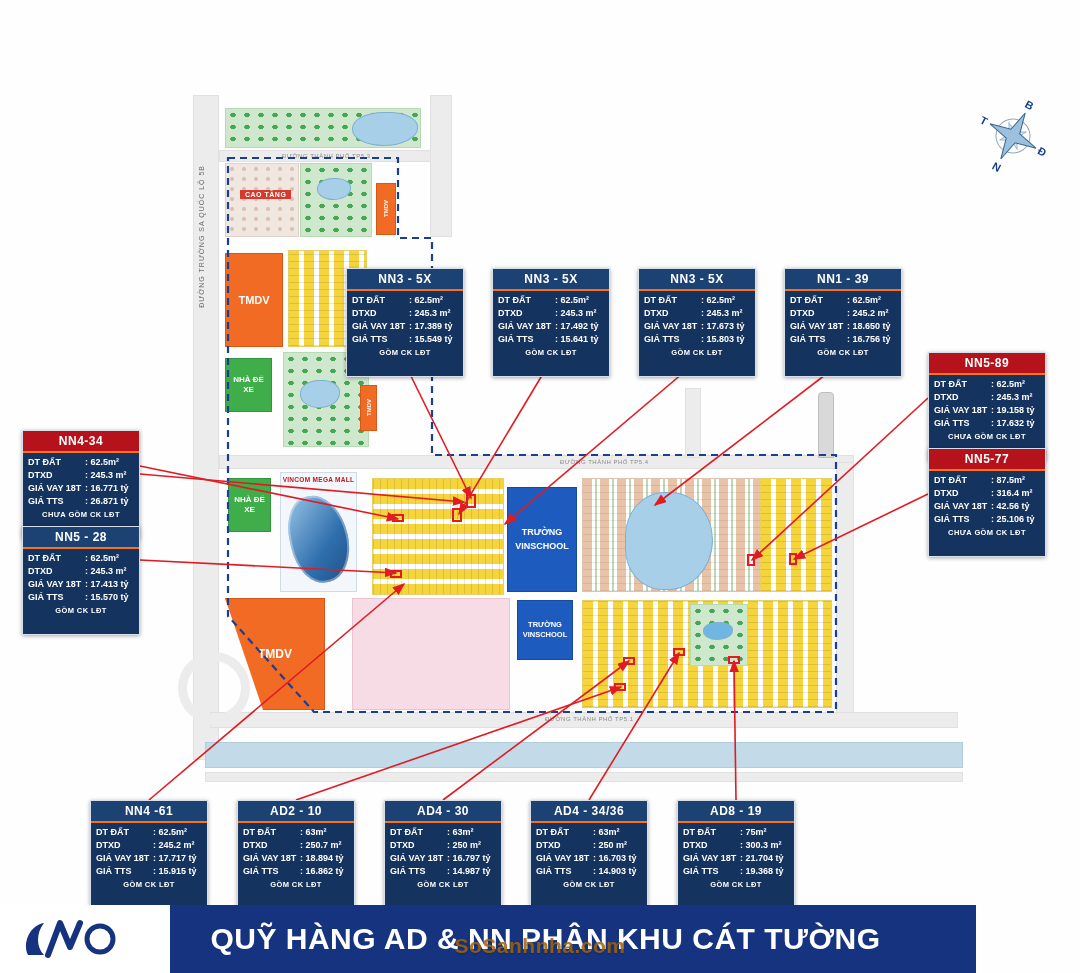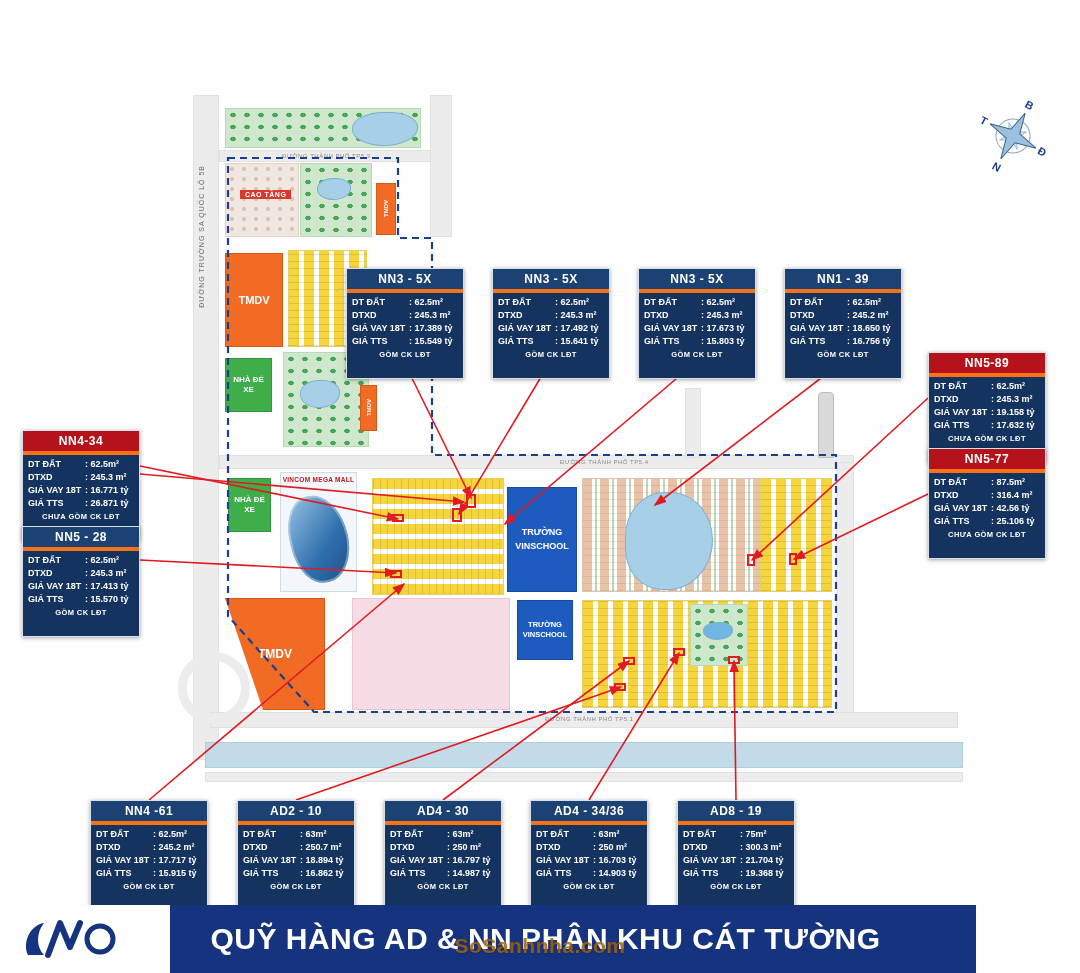--- a/index.html
+++ b/index.html
@@ -38,21 +38,21 @@
   .vincom-glass{position:absolute;left:9px;top:22px;width:58px;height:88px;background:linear-gradient(135deg,#9cc7e6 0%,#2f6fae 60%,#1d4f86 100%);border-radius:45% 55% 50% 50%;transform:rotate(-12deg);box-shadow:inset 0 0 0 2px rgba(255,255,255,.35)}
   .tower{position:absolute;background:#d9d9d9;border:1px solid #bdbdbd;border-radius:4px 4px 0 0}
   .direction-label{position:absolute;color:#1a6bb5;font-weight:bold;font-size:13px;line-height:1.3;width:130px}
 
   .marker{position:absolute;border:2px solid var(--arrow-red);z-index:26;background:transparent}
 
   .overlay{position:absolute;inset:0;z-index:25;pointer-events:none}
 
   
   .card{position:absolute;width:118px;background:var(--card-blue);border:1px solid #d7dfeb;box-shadow:0 1px 4px rgba(0,0,0,.35);color:#fff;z-index:30}
-  .card-header{background:var(--card-header-blue);border-bottom:4px solid #f97316;text-align:center;font-weight:bold;font-size:12px;padding:3px 0;letter-spacing:.5px}
+  .card-header{background:var(--card-header-blue);border-bottom:2px solid #f97316;text-align:center;font-weight:bold;font-size:12px;padding:3px 0;letter-spacing:.5px}
   .card.red .card-header{background:var(--card-header-red)}
   .card-body{padding:3px 5px 0}
   .card-row{display:flex;font-size:9px;font-weight:bold;line-height:13px;white-space:nowrap}
   .card-row .lbl{width:57px;flex:none}
   .card-note{font-size:7.5px;font-weight:bold;text-align:center;padding:2px 0 19px;letter-spacing:.4px}
 
   
   .banner{position:absolute;left:0;top:905px;width:976px;height:68px;background:#ffffff;z-index:40}
   .banner-bar{position:absolute;left:170px;top:0;right:0;height:68px;background:var(--banner-blue);display:flex;align-items:center;justify-content:center;padding-right:55px}
   .banner-title{color:#fff;font-weight:bold;font-size:30px;letter-spacing:.5px;white-space:nowrap}

